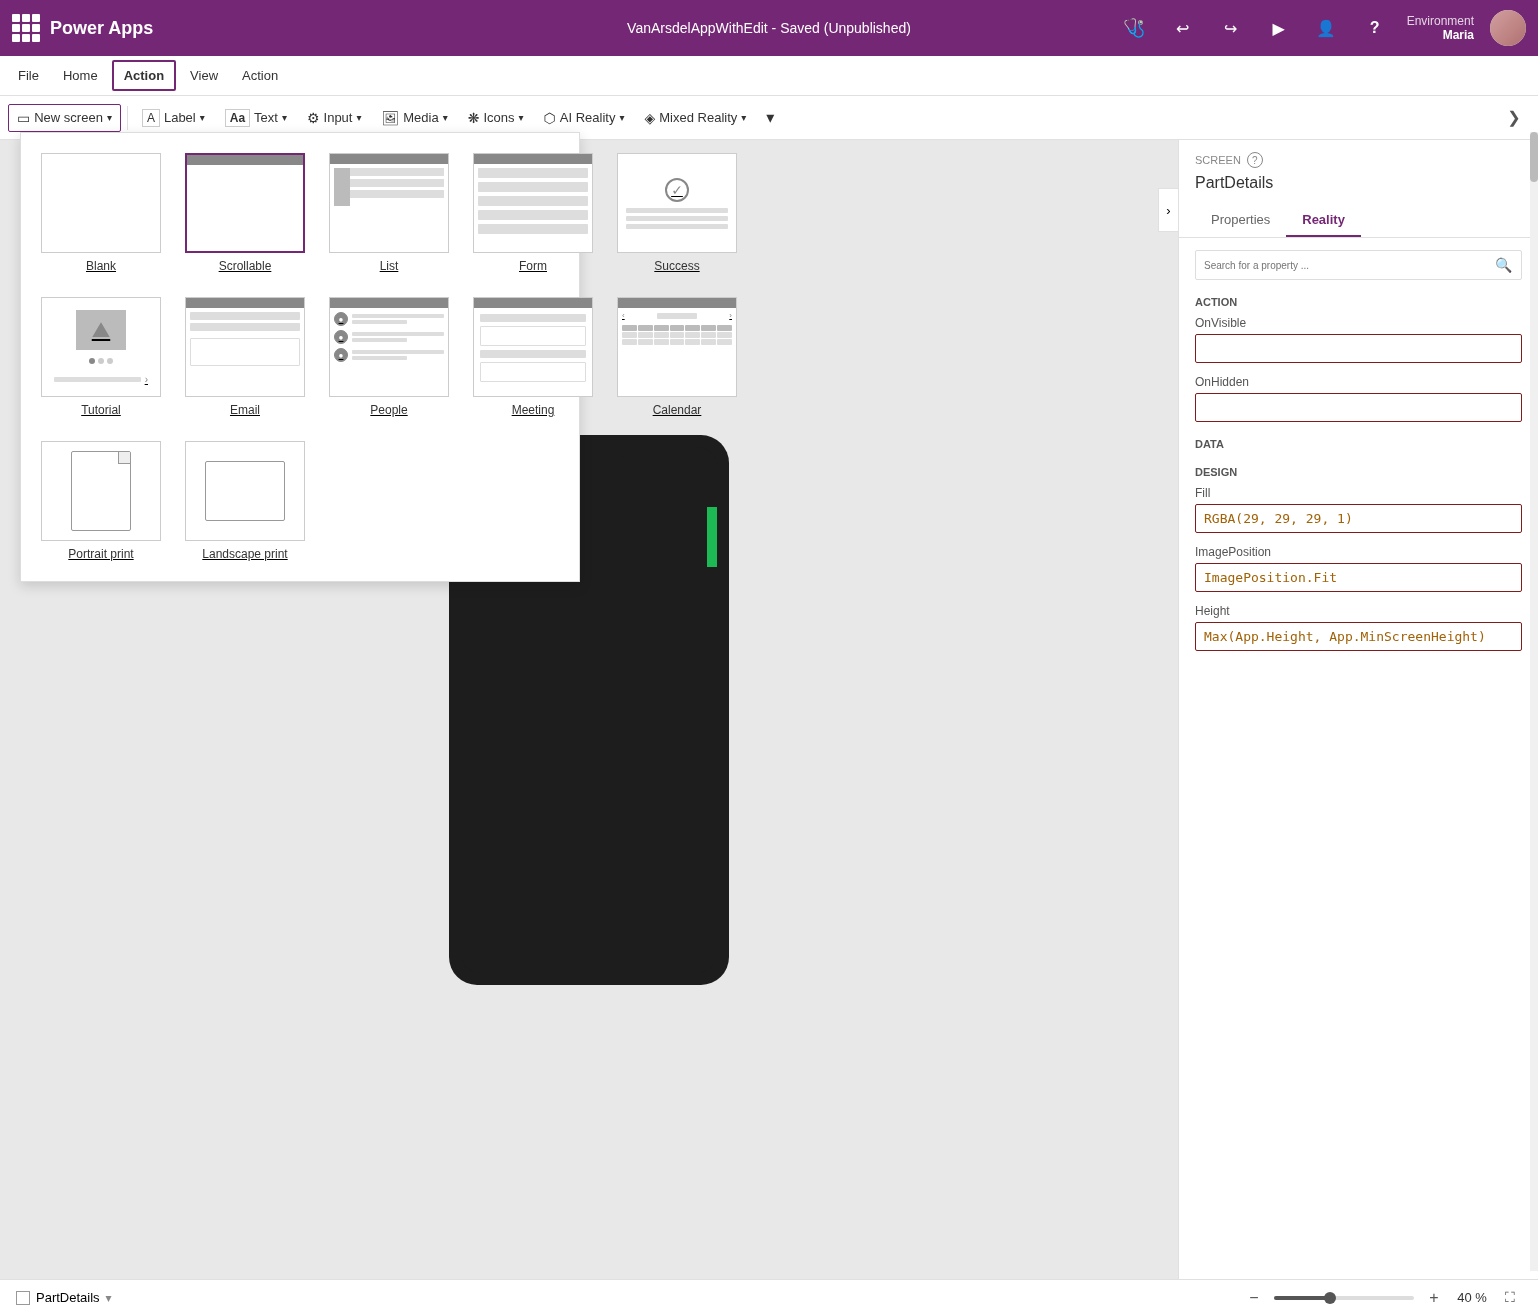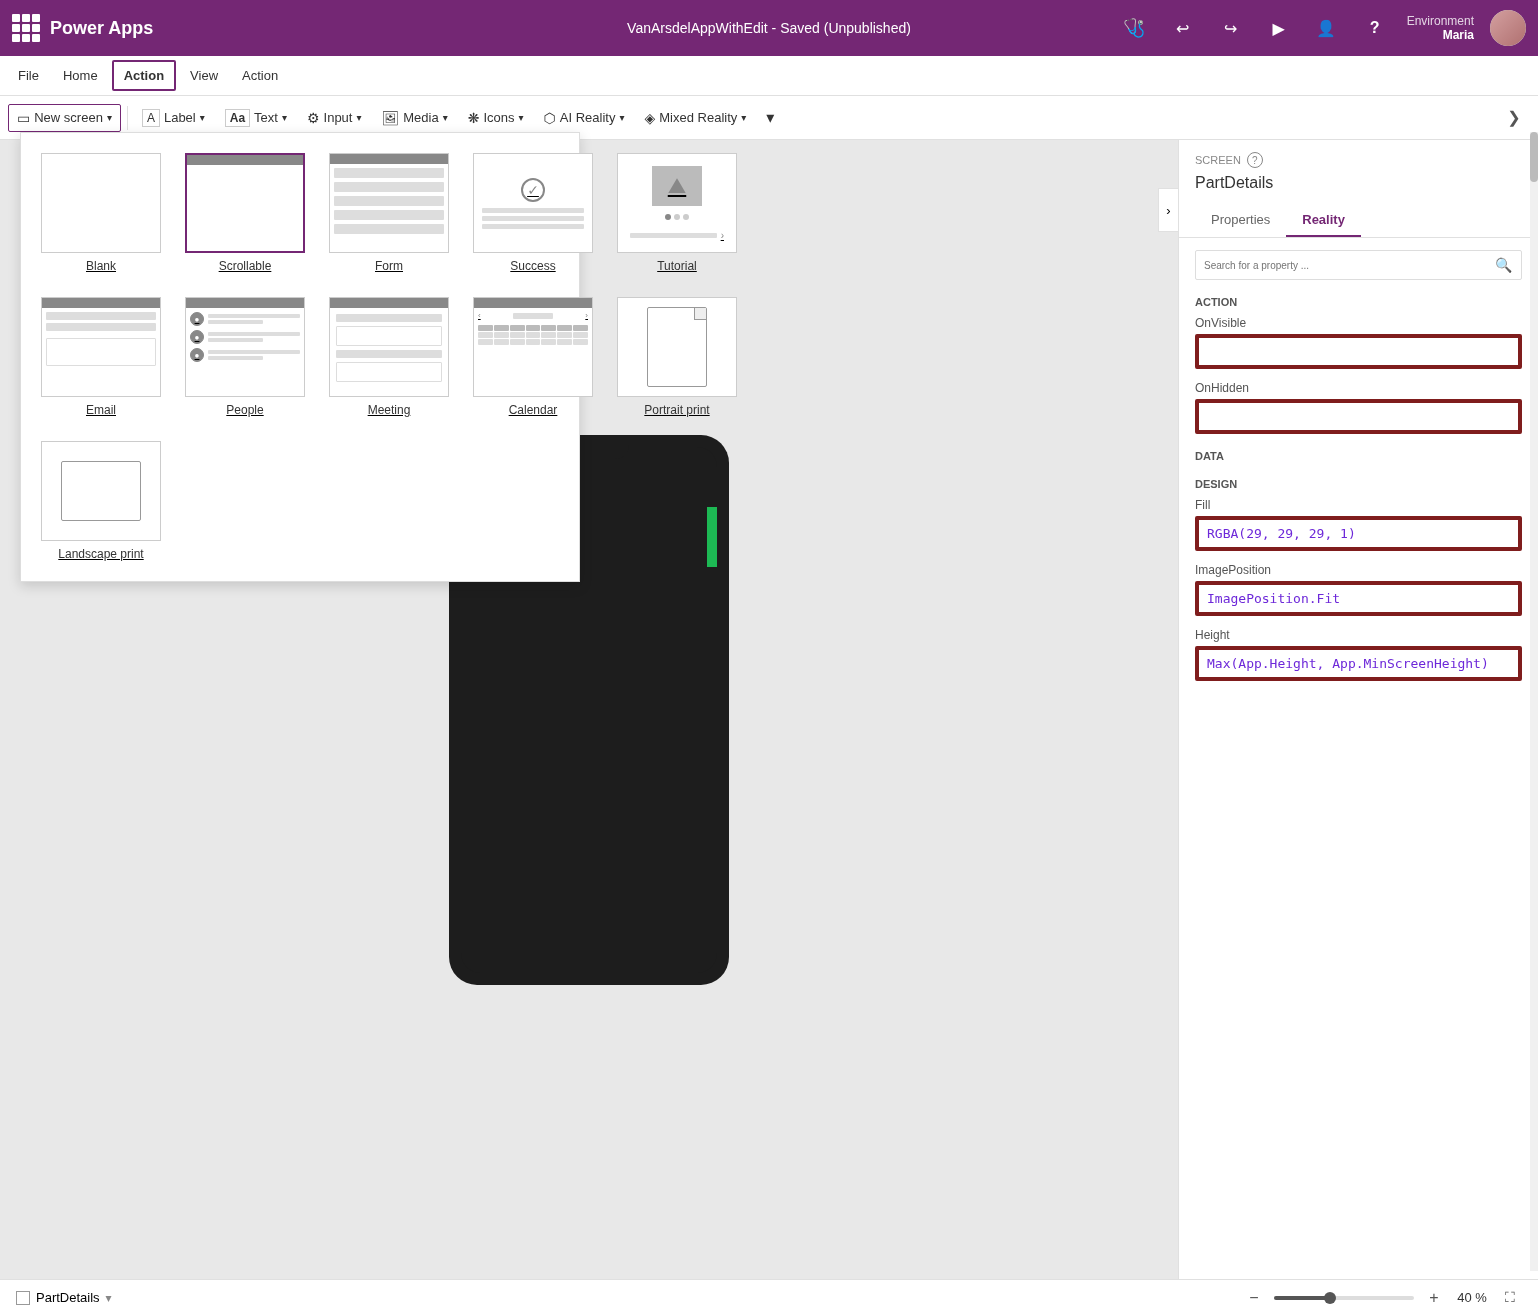--- a/index.html
+++ b/index.html
@@ -261,22 +261,22 @@
     .search-icon { color: #888; font-size: 14px; }
 
     
     .section-title {
       font-size: 11px; font-weight: 600; color: #555;
       text-transform: uppercase; margin-bottom: 8px; margin-top: 4px;
     }
     .property-row { margin-bottom: 12px; }
     .property-label { font-size: 12px; color: #555; margin-bottom: 4px; margin-top: 8px; }
     .property-input {
-      width: 100%; border: 4px solid #7f1d1d; border-radius: 2px;
-      padding: 6px 8px; font-size: 13px; color: #6d28d9; font-family: 'Consolas', monospace;
+      width: 100%; border: 1px solid #7f1d1d; border-radius: 2px;
+      padding: 6px 8px; font-size: 13px; color: #a16207; font-family: 'Consolas', monospace;
       outline: none;
     }
 
     
     .right-panel::-webkit-scrollbar { width: 6px; }
     .right-panel::-webkit-scrollbar-track { background: #f0f0f0; }
     .right-panel::-webkit-scrollbar-thumb { background: #ccc; border-radius: 3px; }
 
     
     .status-bar {
@@ -407,20 +407,49 @@
       </div>
 
       <div class="screen-item selected">
         <div class="screen-thumb thumb-scrollable">
           <div class="thumb-header"></div>
           <div class="thumb-body"></div>
         </div>
         <span class="screen-thumb-label">Scrollable</span>
       </div>
 
+      <div class="screen-item">
+        <div class="screen-thumb thumb-list">
+          <div class="thumb-header"></div>
+          <div class="thumb-rows">
+            <div class="thumb-row with-img">
+              <div class="img-placeholder"></div>
+              <div class="text-lines">
+                <div class="text-line"></div>
+                <div class="text-line"></div>
+              </div>
+            </div>
+            <div class="thumb-row with-img">
+              <div class="img-placeholder"></div>
+              <div class="text-lines">
+                <div class="text-line"></div>
+                <div class="text-line"></div>
+              </div>
+            </div>
+            <div class="thumb-row with-img">
+              <div class="img-placeholder"></div>
+              <div class="text-lines">
+                <div class="text-line"></div>
+                <div class="text-line"></div>
+              </div>
+            </div>
+          </div>
+        </div>
+        <span class="screen-thumb-label">List</span>
+      </div>
 
       <div class="screen-item">
         <div class="screen-thumb thumb-form">
           <div class="thumb-header"></div>
           <div class="thumb-fields">
             <div class="thumb-field"></div>
             <div class="thumb-field"></div>
             <div class="thumb-field"></div>
             <div class="thumb-field"></div>
             <div class="thumb-field"></div>

